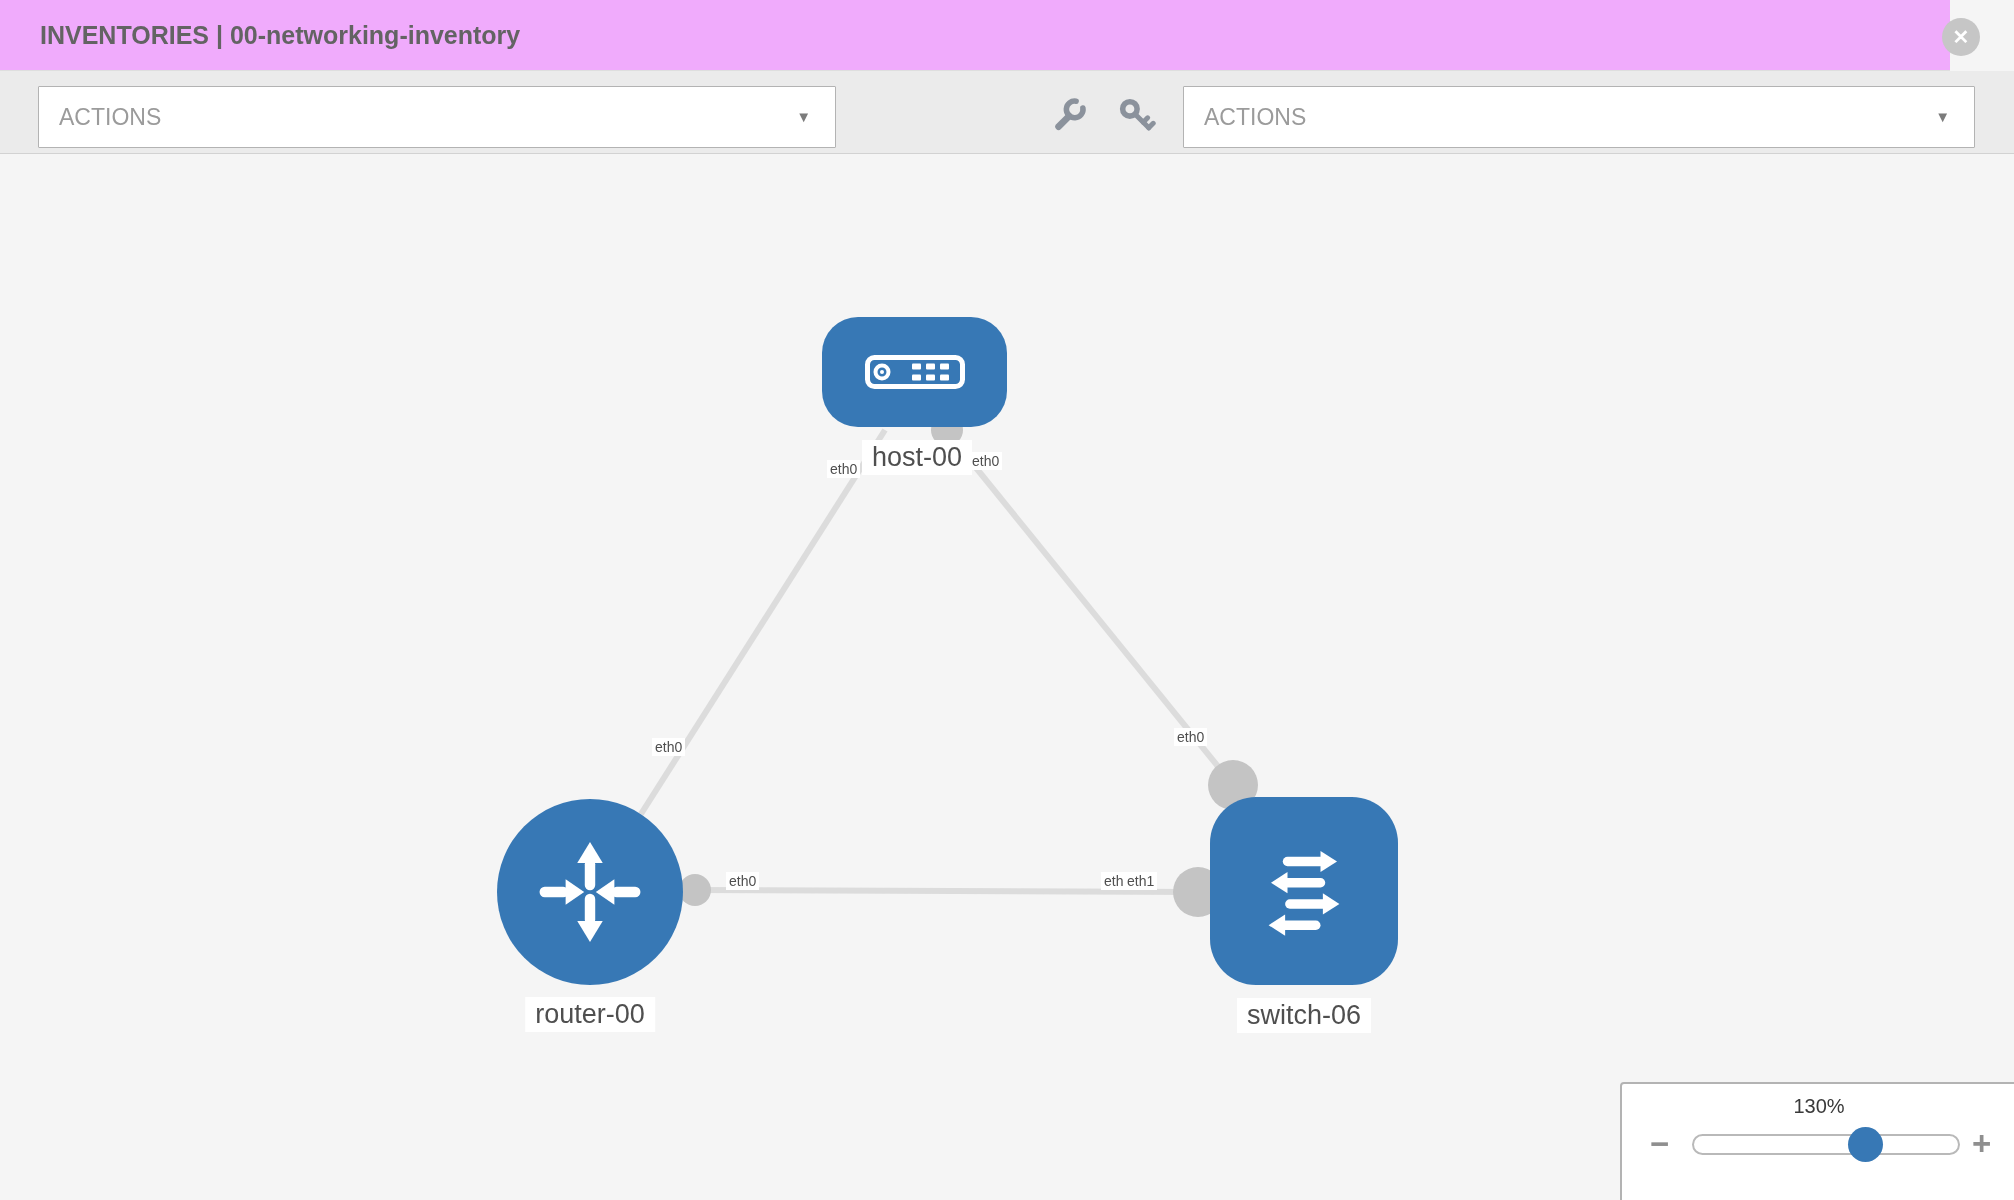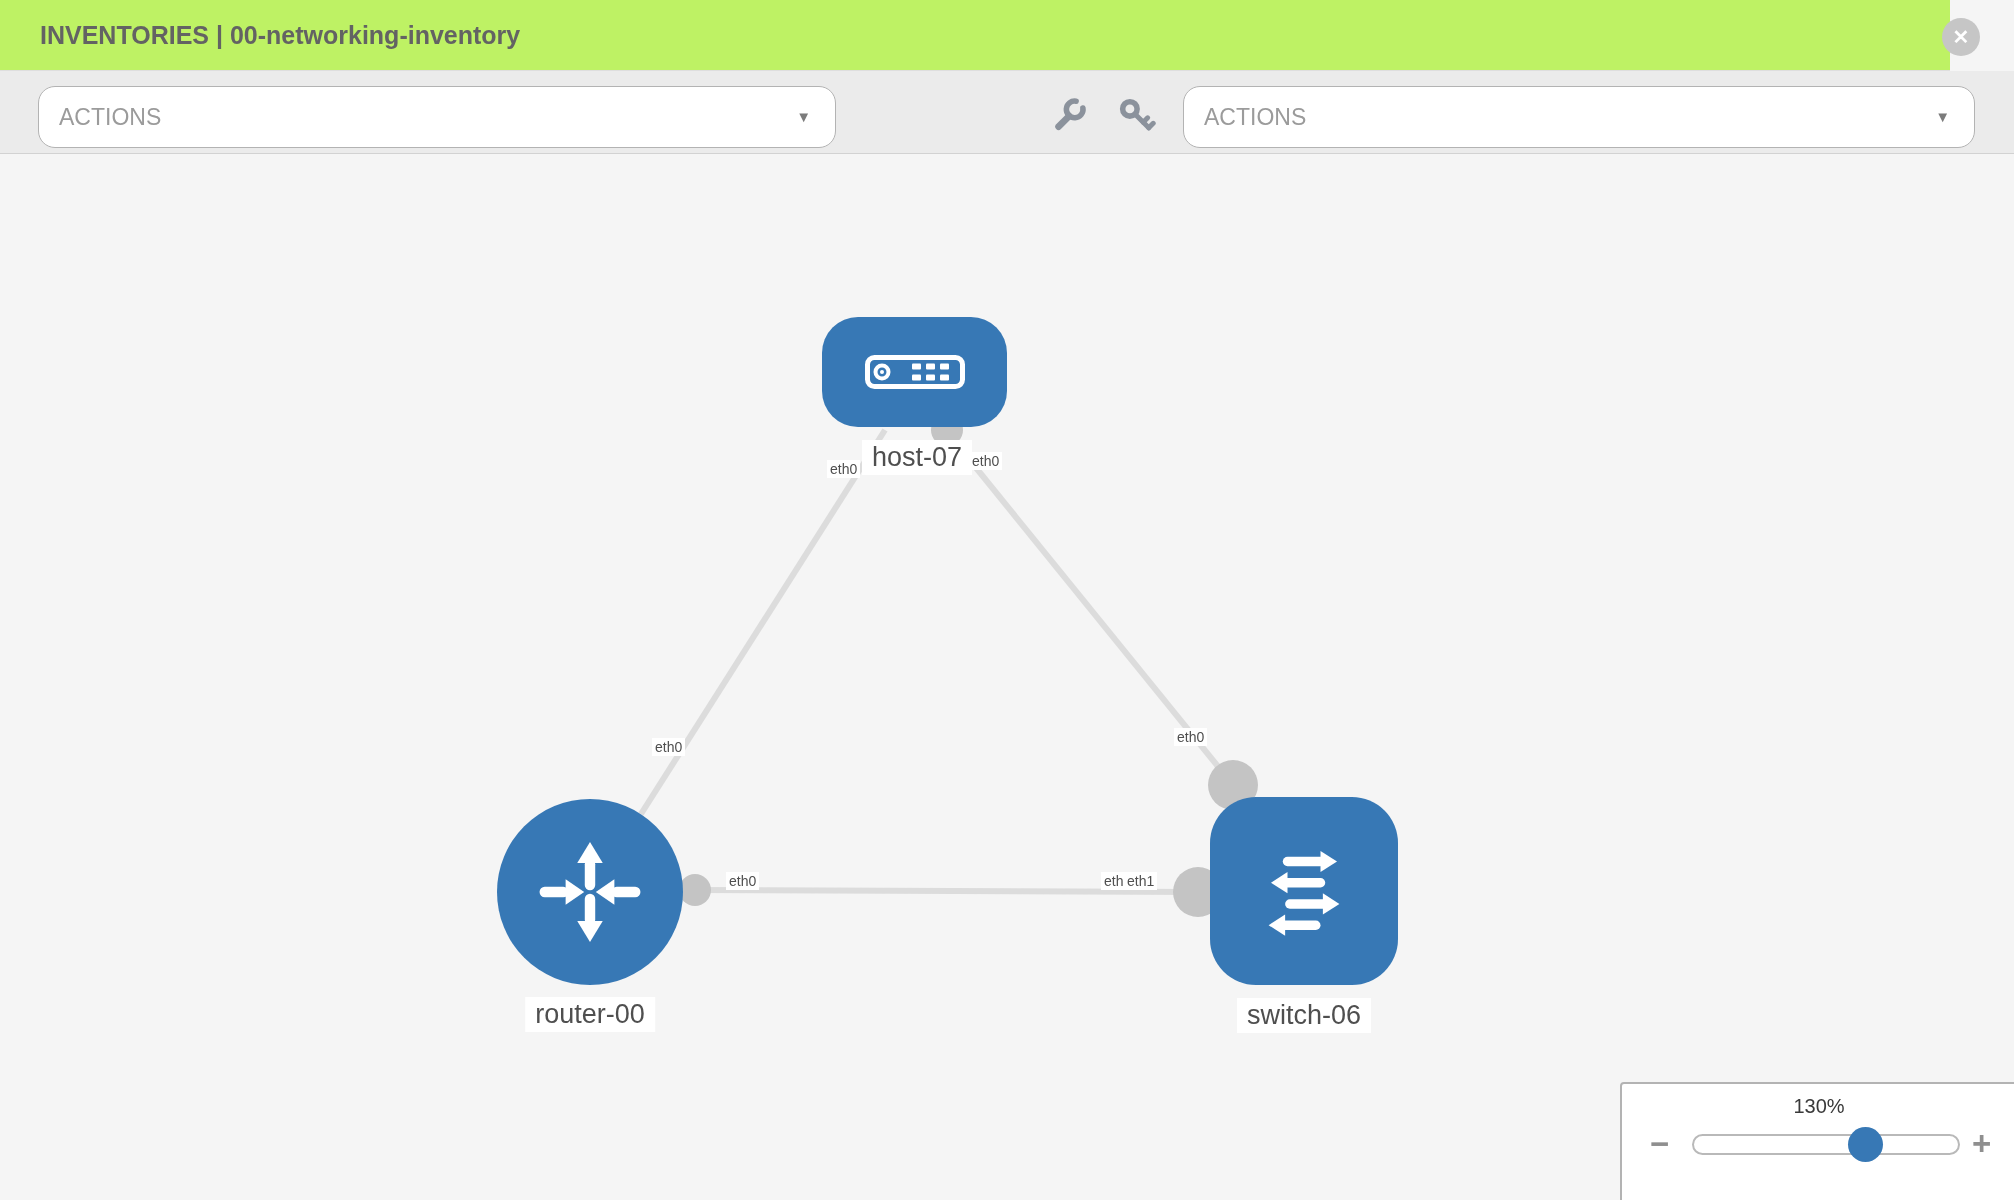--- a/index.html
+++ b/index.html
@@ -2,27 +2,27 @@
 <html><head>
 <meta charset="utf-8">
 <style>
   html,body{margin:0;padding:0;}
   #app{
     position:relative;width:2014px;height:1200px;overflow:hidden;
     background:#f5f5f5;font-family:"Liberation Sans",sans-serif;
     -webkit-font-smoothing:antialiased;
   }
   
-  .header{position:absolute;left:0;top:0;width:1950px;height:70px;background:#bef264;border-bottom:1px solid #dedede;}
+  .header{position:absolute;left:0;top:0;width:1950px;height:70px;background:#f0abfc;border-bottom:1px solid #dedede;}
   .header-title{position:absolute;left:40px;top:0;line-height:70px;font-size:25px;font-weight:700;color:#636363;}
   .close-btn{position:absolute;left:1942px;top:18px;width:38px;height:38px;border-radius:50%;background:#c6c6c6;
     color:#ffffff;font-size:20px;font-weight:700;text-align:center;line-height:38px;cursor:pointer;}
   
   .toolbar{position:absolute;left:0;top:71px;width:2014px;height:82px;background:#ebebeb;border-bottom:1px solid #d2d2d2;}
-  .select-box{position:absolute;top:15px;height:62px;background:#ffffff;border:1px solid #b3b3b3;border-radius:17px;
+  .select-box{position:absolute;top:15px;height:62px;background:#ffffff;border:1px solid #b3b3b3;border-radius:1px;
     box-sizing:border-box;color:#9b9b9b;font-size:23px;line-height:60px;padding-left:20px;cursor:pointer;}
   .select-actions{left:38px;width:798px;}
   .select-search{left:1183px;width:792px;}
   .select-caret{position:absolute;right:24px;top:0;line-height:60px;font-size:15px;color:#7c7c7c;}
   .tool-icon{position:absolute;top:24px;width:40px;height:40px;cursor:pointer;}
   .tool-wrench{left:1048px;}
   .tool-key{left:1116px;}
   
   .canvas{position:absolute;left:0;top:154px;width:2014px;height:1046px;background:#f5f5f5;overflow:hidden;}
   .links-svg{position:absolute;left:0;top:0;}
@@ -138,21 +138,21 @@
         </g>
         <g fill="#ffffff" stroke="none">
           <polygon points="64,16 78,25 64,34"></polygon>
           <polygon points="22,43 36,34 36,52"></polygon>
           <polygon points="66,52 80,61 66,70"></polygon>
           <polygon points="20,79 34,70 34,88"></polygon>
         </g>
       </svg>
     </div>
 
-    <div class="node-label" style="left:917px;top:286px;">host-07</div>
+    <div class="node-label" style="left:917px;top:286px;">host-00</div>
     <div class="node-label" style="left:590px;top:843px;text-align:center;">router-00</div>
     <div class="node-label" style="left:1304px;top:844px;">switch-06</div>
 
     <div class="if-label" style="left:827px;top:306px;">eth0</div>
     <div class="if-label" style="left:969px;top:298px;">eth0</div>
     <div class="if-label" style="left:652px;top:584px;">eth0</div>
     <div class="if-label" style="left:1174px;top:574px;">eth0</div>
     <div class="if-label" style="left:726px;top:718px;">eth0</div>
     <div class="if-label" style="left:1101px;top:718px;">eth1</div>
     <div class="if-label" style="left:1124px;top:718px;">eth1</div>

